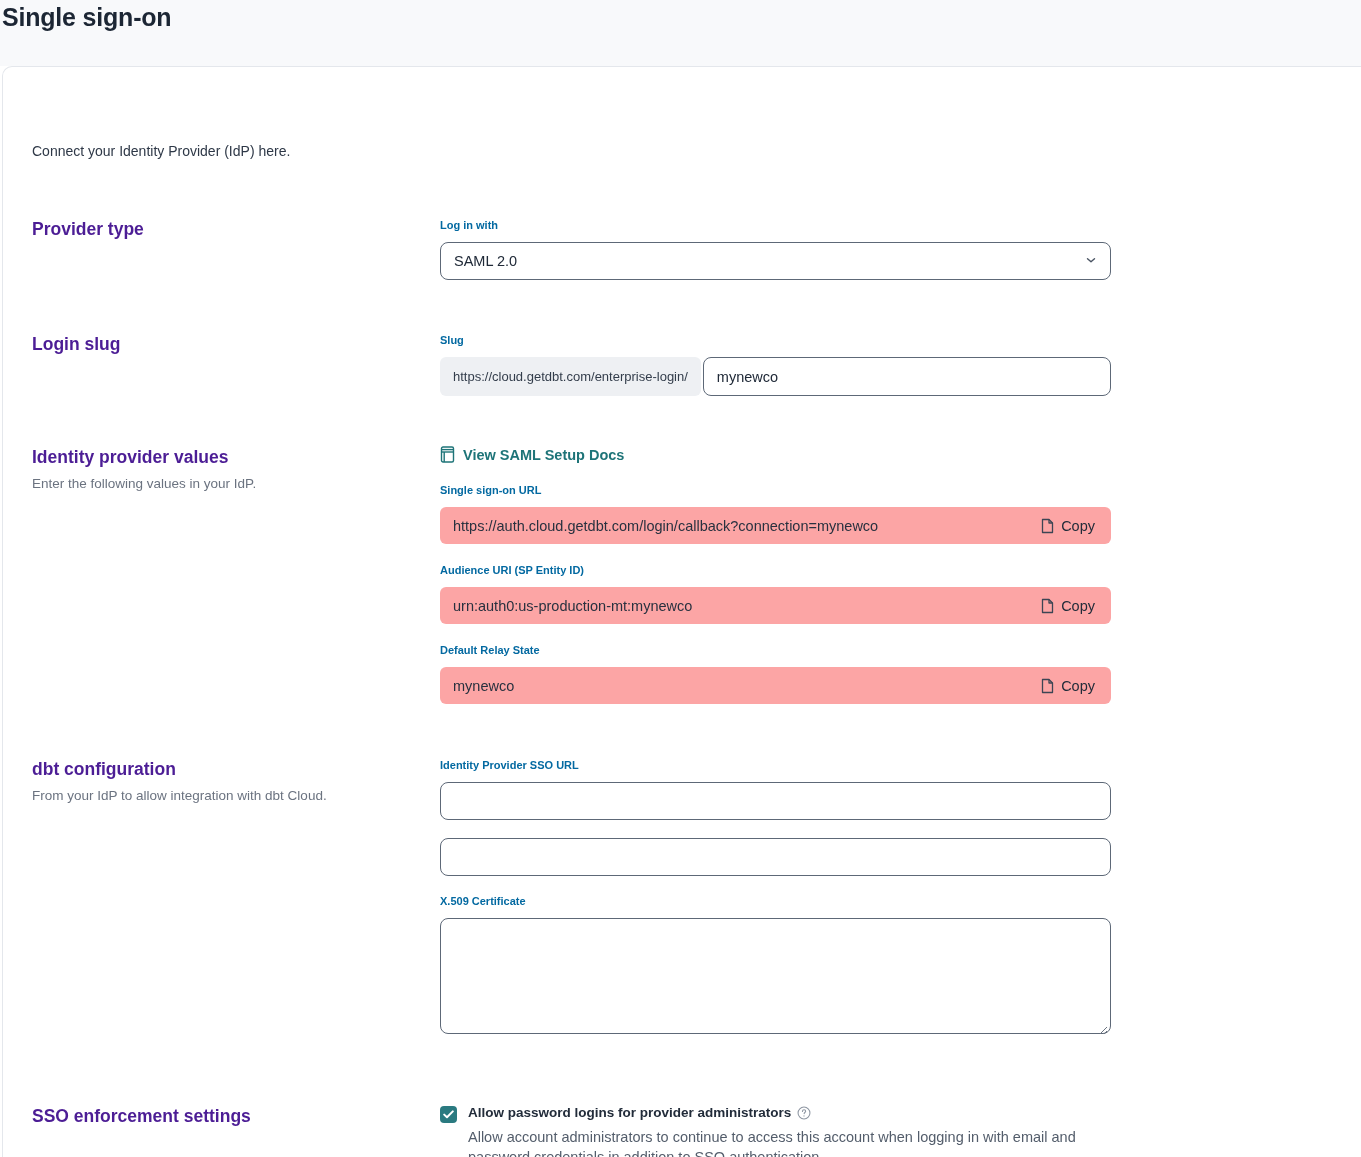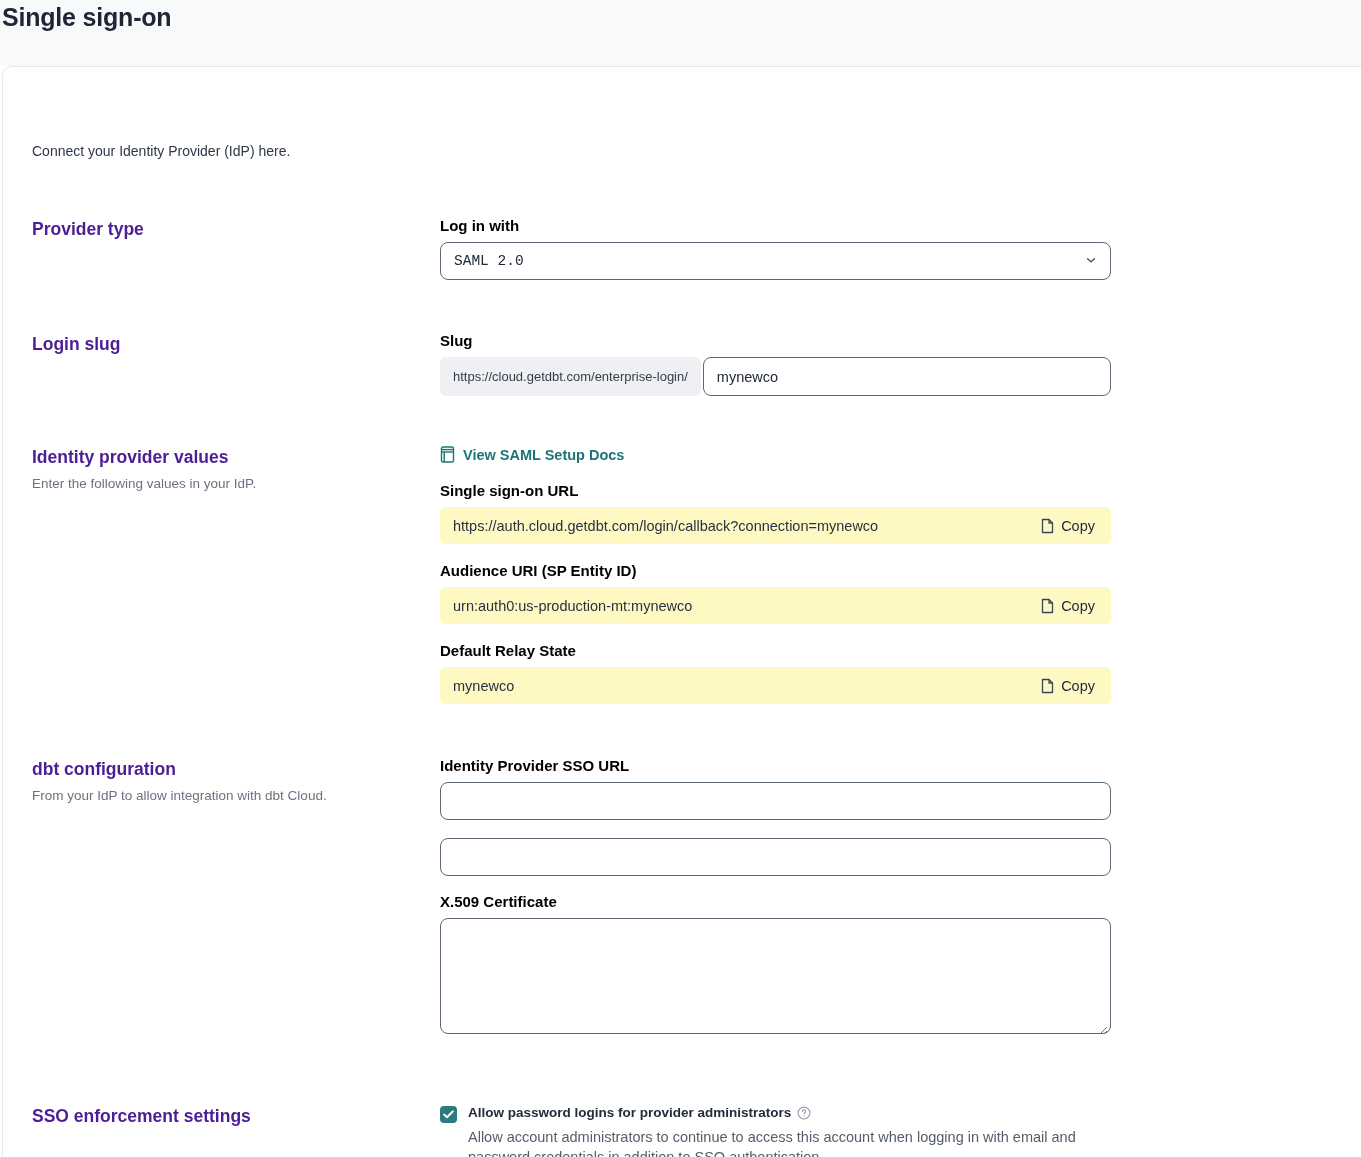--- a/index.html
+++ b/index.html
@@ -48,23 +48,23 @@
     color: #4c1d95;
     line-height: 22px;
   }
   .section-subtext {
     margin-top: 7px;
     font-size: 13.5px;
     color: #6b7380;
     line-height: 18px;
   }
   .field-label {
-    font-size: 15px;
-    font-weight: 700;
-    color: #000000;
+    font-size: 11px;
+    font-weight: 700;
+    color: #0369a1;
     line-height: 15px;
     margin-bottom: 9px;
   }
   
   .text-input {
     width: 100%;
     height: 38px;
     border: 1px solid #5d6877;
     border-radius: 8px;
     padding: 0 13px;
@@ -80,21 +80,20 @@
     height: 38px;
     border: 1px solid #5d6877;
     border-radius: 8px;
     padding: 0 13px;
     font-size: 14.5px;
     color: #202a38;
     background: #fff;
     display: flex;
     align-items: center;
     cursor: pointer;
-    font-family: Liberation Mono, monospace;
   }
   .select-chevron {
     position: absolute;
     right: 13px; top: 11px;
     width: 14px; height: 14px;
     color: #4a5463;
   }
   
   .slug-group { display: flex; align-items: stretch; }
   .slug-prefix {
@@ -129,21 +128,21 @@
     color: #1e7478;
     font-size: 14.5px;
     font-weight: 700;
     text-decoration: none;
     cursor: pointer;
   }
   .docs-link svg { display: block; }
   
   .copy-field { margin-top: 19px; }
   .copy-row {
-    background: #fef9c3;
+    background: #fca5a5;
     border-radius: 6px;
     height: 37px;
     display: flex;
     align-items: center;
     padding: 0 13px;
   }
   .copy-value {
     flex: 1;
     font-size: 14.5px;
     color: #28313f;

